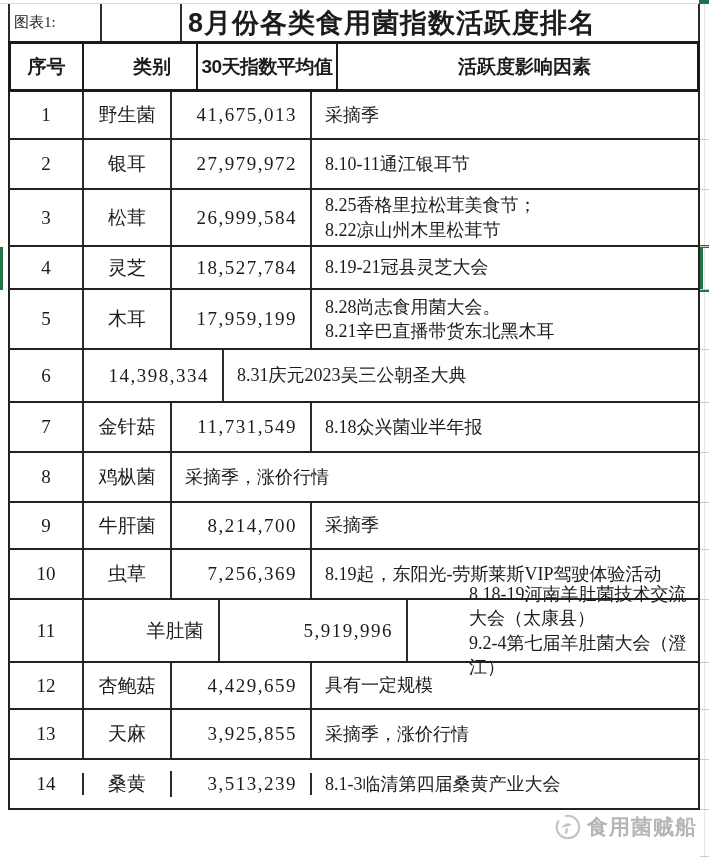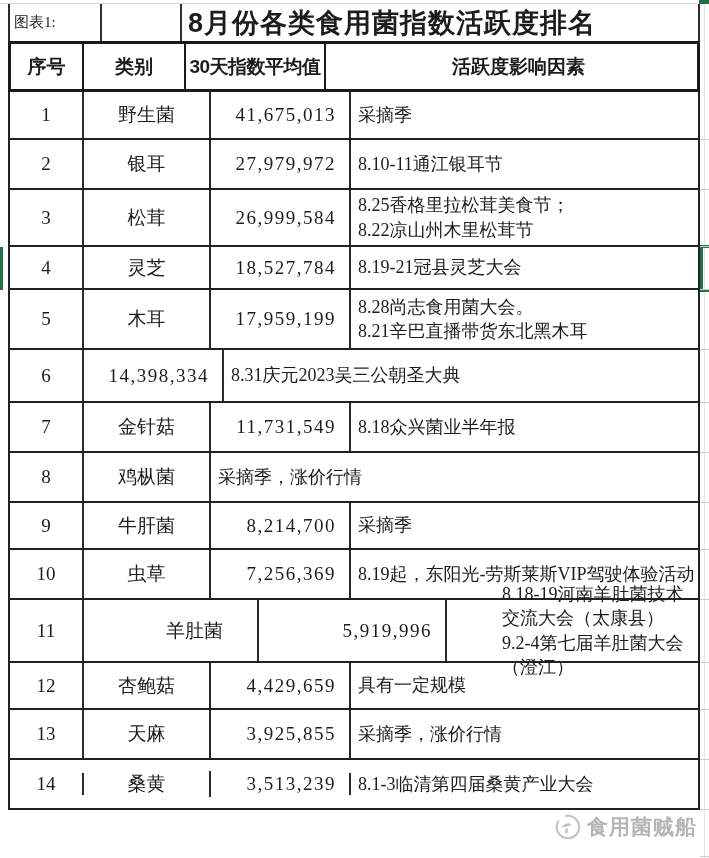--- a/index.html
+++ b/index.html
@@ -17,30 +17,30 @@
   .title-row{display:flex;height:37px;border-left:2px solid #2a2a2a;border-right:2px solid #2a2a2a;}
   .t-a{width:92px;border-right:2px solid #2f2f2f;display:flex;align-items:center;padding-left:4px;
        font-size:15px;}
   .t-b{width:80px;border-right:2px solid #2f2f2f;}
   .t-c{flex:1;display:flex;align-items:center;justify-content:center;padding-right:96px;
        font-family:"Liberation Sans",sans-serif;font-weight:700;font-size:27px;letter-spacing:1px;}
   .header-row{display:flex;height:51px;border:3px solid #1a1a1a;
        font-family:"Liberation Sans",sans-serif;font-weight:700;font-size:19px;}
   .header-row .hc{display:flex;align-items:center;justify-content:center;border-right:2px solid #1a1a1a;}
   .header-row .hc:last-child{border-right:none;}
-  .h1{width:73px;} .h2{width:102px;} .h3{width:140px;letter-spacing:-0.5px;} .h4{flex:1;padding-left:14px;}
+  .h1{width:73px;} .h2{width:90px;margin-left:24px;} .h3{width:140px;letter-spacing:-0.5px;} .h4{flex:1;padding-left:14px;}
   .trow{display:flex;border-left:2px solid #222;border-right:2px solid #222;border-bottom:2px solid #222;}
   .trow:last-child{border-bottom:4px solid #14b8a6;margin-top:48px;}
   .c{display:flex;align-items:center;}
   .c1{width:74px;justify-content:center;border-right:2px solid #2b2b2b;font-size:19px;}
-  .c2{width:127px;justify-content:center;border-right:2px solid #2b2b2b;font-size:19px;}
+  .c2{width:88px;justify-content:center;border-right:2px solid #2b2b2b;font-size:19px;}
   .c3{width:140px;justify-content:flex-end;padding-right:13px;border-right:2px solid #2b2b2b;
       font-size:19px;letter-spacing:1.5px;}
   .c4{flex:1;flex-direction:column;align-items:flex-start;justify-content:center;
-      padding-left:7px;padding-right:2px;font-size:18px;line-height:1.35;}
+      padding-left:13px;padding-right:2px;font-size:18px;line-height:1.35;}
   
   .sel{position:absolute;background:#217346;}
   
   .watermark{position:absolute;left:552px;top:812px;display:flex;align-items:center;gap:5px;
       color:#b5b5b5;font-family:"Liberation Sans",sans-serif;font-weight:700;font-size:21px;
       letter-spacing:1px;text-shadow:0.5px 0.5px 0 #ffffff;}
   .wm-icon{width:30px;height:30px;flex:0 0 auto;}
 </style>
 </head>
 <body>

